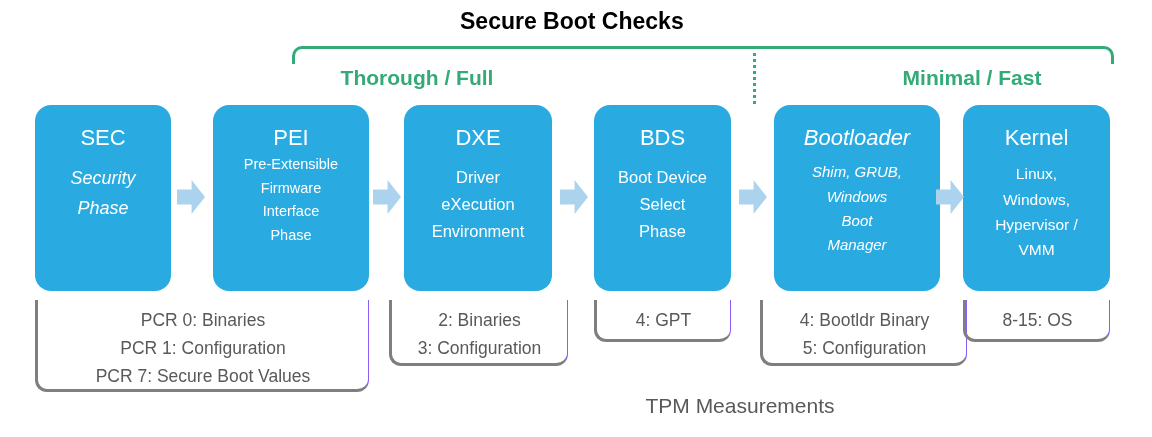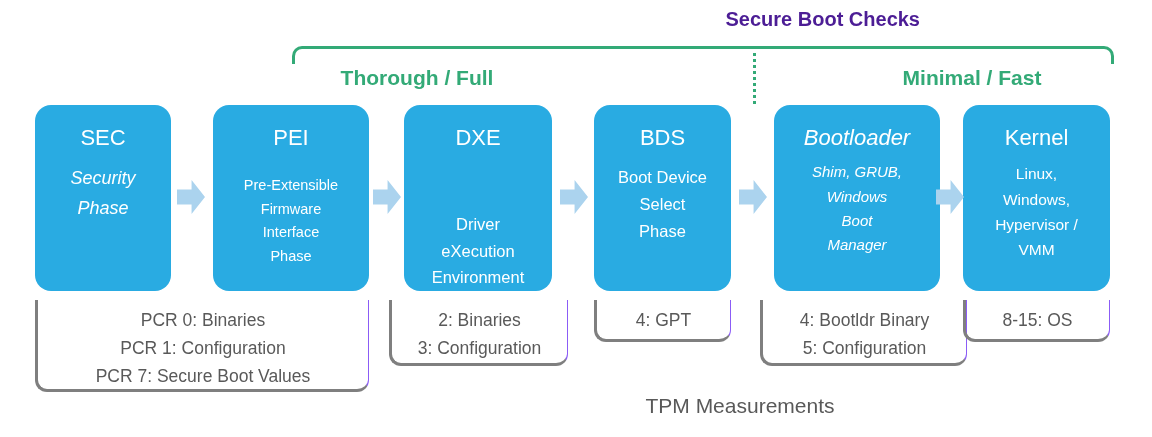--- a/index.html
+++ b/index.html
@@ -4,21 +4,21 @@
 <style>
   html,body { margin:0; padding:0; background:#ffffff; }
   .canvas {
     position:relative; width:1152px; height:437px; background:#ffffff;
     font-family:"Liberation Sans", sans-serif; overflow:hidden;
   }
 
   
   .sb-title {
     position:absolute; left:460px; top:8px; width:460px;
-    text-align:right; font-size:20px; font-weight:600; color:#4c1d95;
+    text-align:left; font-size:23px; font-weight:600; color:#000000;
   }
   .sb-bracket {
     position:absolute; left:292px; top:46px; width:816px; height:15px;
     border-top:3px solid #33AA77; border-left:3px solid #33AA77; border-right:3px solid #33AA77;
     border-radius:10px 10px 0 0;
   }
   .sb-divider {
     position:absolute; left:753px; top:46px; height:58px; width:0;
     border-left:3px dotted #33AA77;
   }
@@ -34,26 +34,26 @@
     position:absolute; top:105px; height:186px; background:#29ABE2;
     border-radius:16px; color:#ffffff; text-align:center;
     display:flex; flex-direction:column; align-items:center;
     box-sizing:border-box; padding-top:20px;
   }
   .phase-name { font-size:22px; font-weight:400; line-height:1.2; }
   .phase-desc { margin-top:13px; white-space:pre-line; line-height:1.62; font-weight:400; }
 
   .p1 { left:35px;  width:136px; }
   .p2 { left:213px; width:156px; }
-  .p3 { left:404px; width:148px;justify-content:space-between; }
+  .p3 { left:404px; width:148px; }
   .p4 { left:594px; width:137px; }
   .p5 { left:774px; width:166px;font-style:italic; }
   .p6 { left:963px; width:147px; }
   .p1 .phase-desc { font-size:18px;font-style:italic; }
-  .p2 .phase-desc { font-size:14.5px; margin-top:23px; }
+  .p2 .phase-desc { font-size:14.5px; margin-top:2px; }
   .p3 .phase-desc { font-size:16.5px; }
   .p4 .phase-desc { font-size:16.5px; }
   .p5 .phase-desc { font-size:15px; margin-top:9px; }
   .p6 .phase-desc { font-size:15.5px; margin-top:10px; }
 
   
   .arrow {
     position:absolute; top:180px; width:28px; height:34px; background:#ABD3EE;
     clip-path:polygon(0% 28%, 52% 28%, 52% 0%, 100% 50%, 52% 100%, 52% 72%, 0% 72%);
   }

